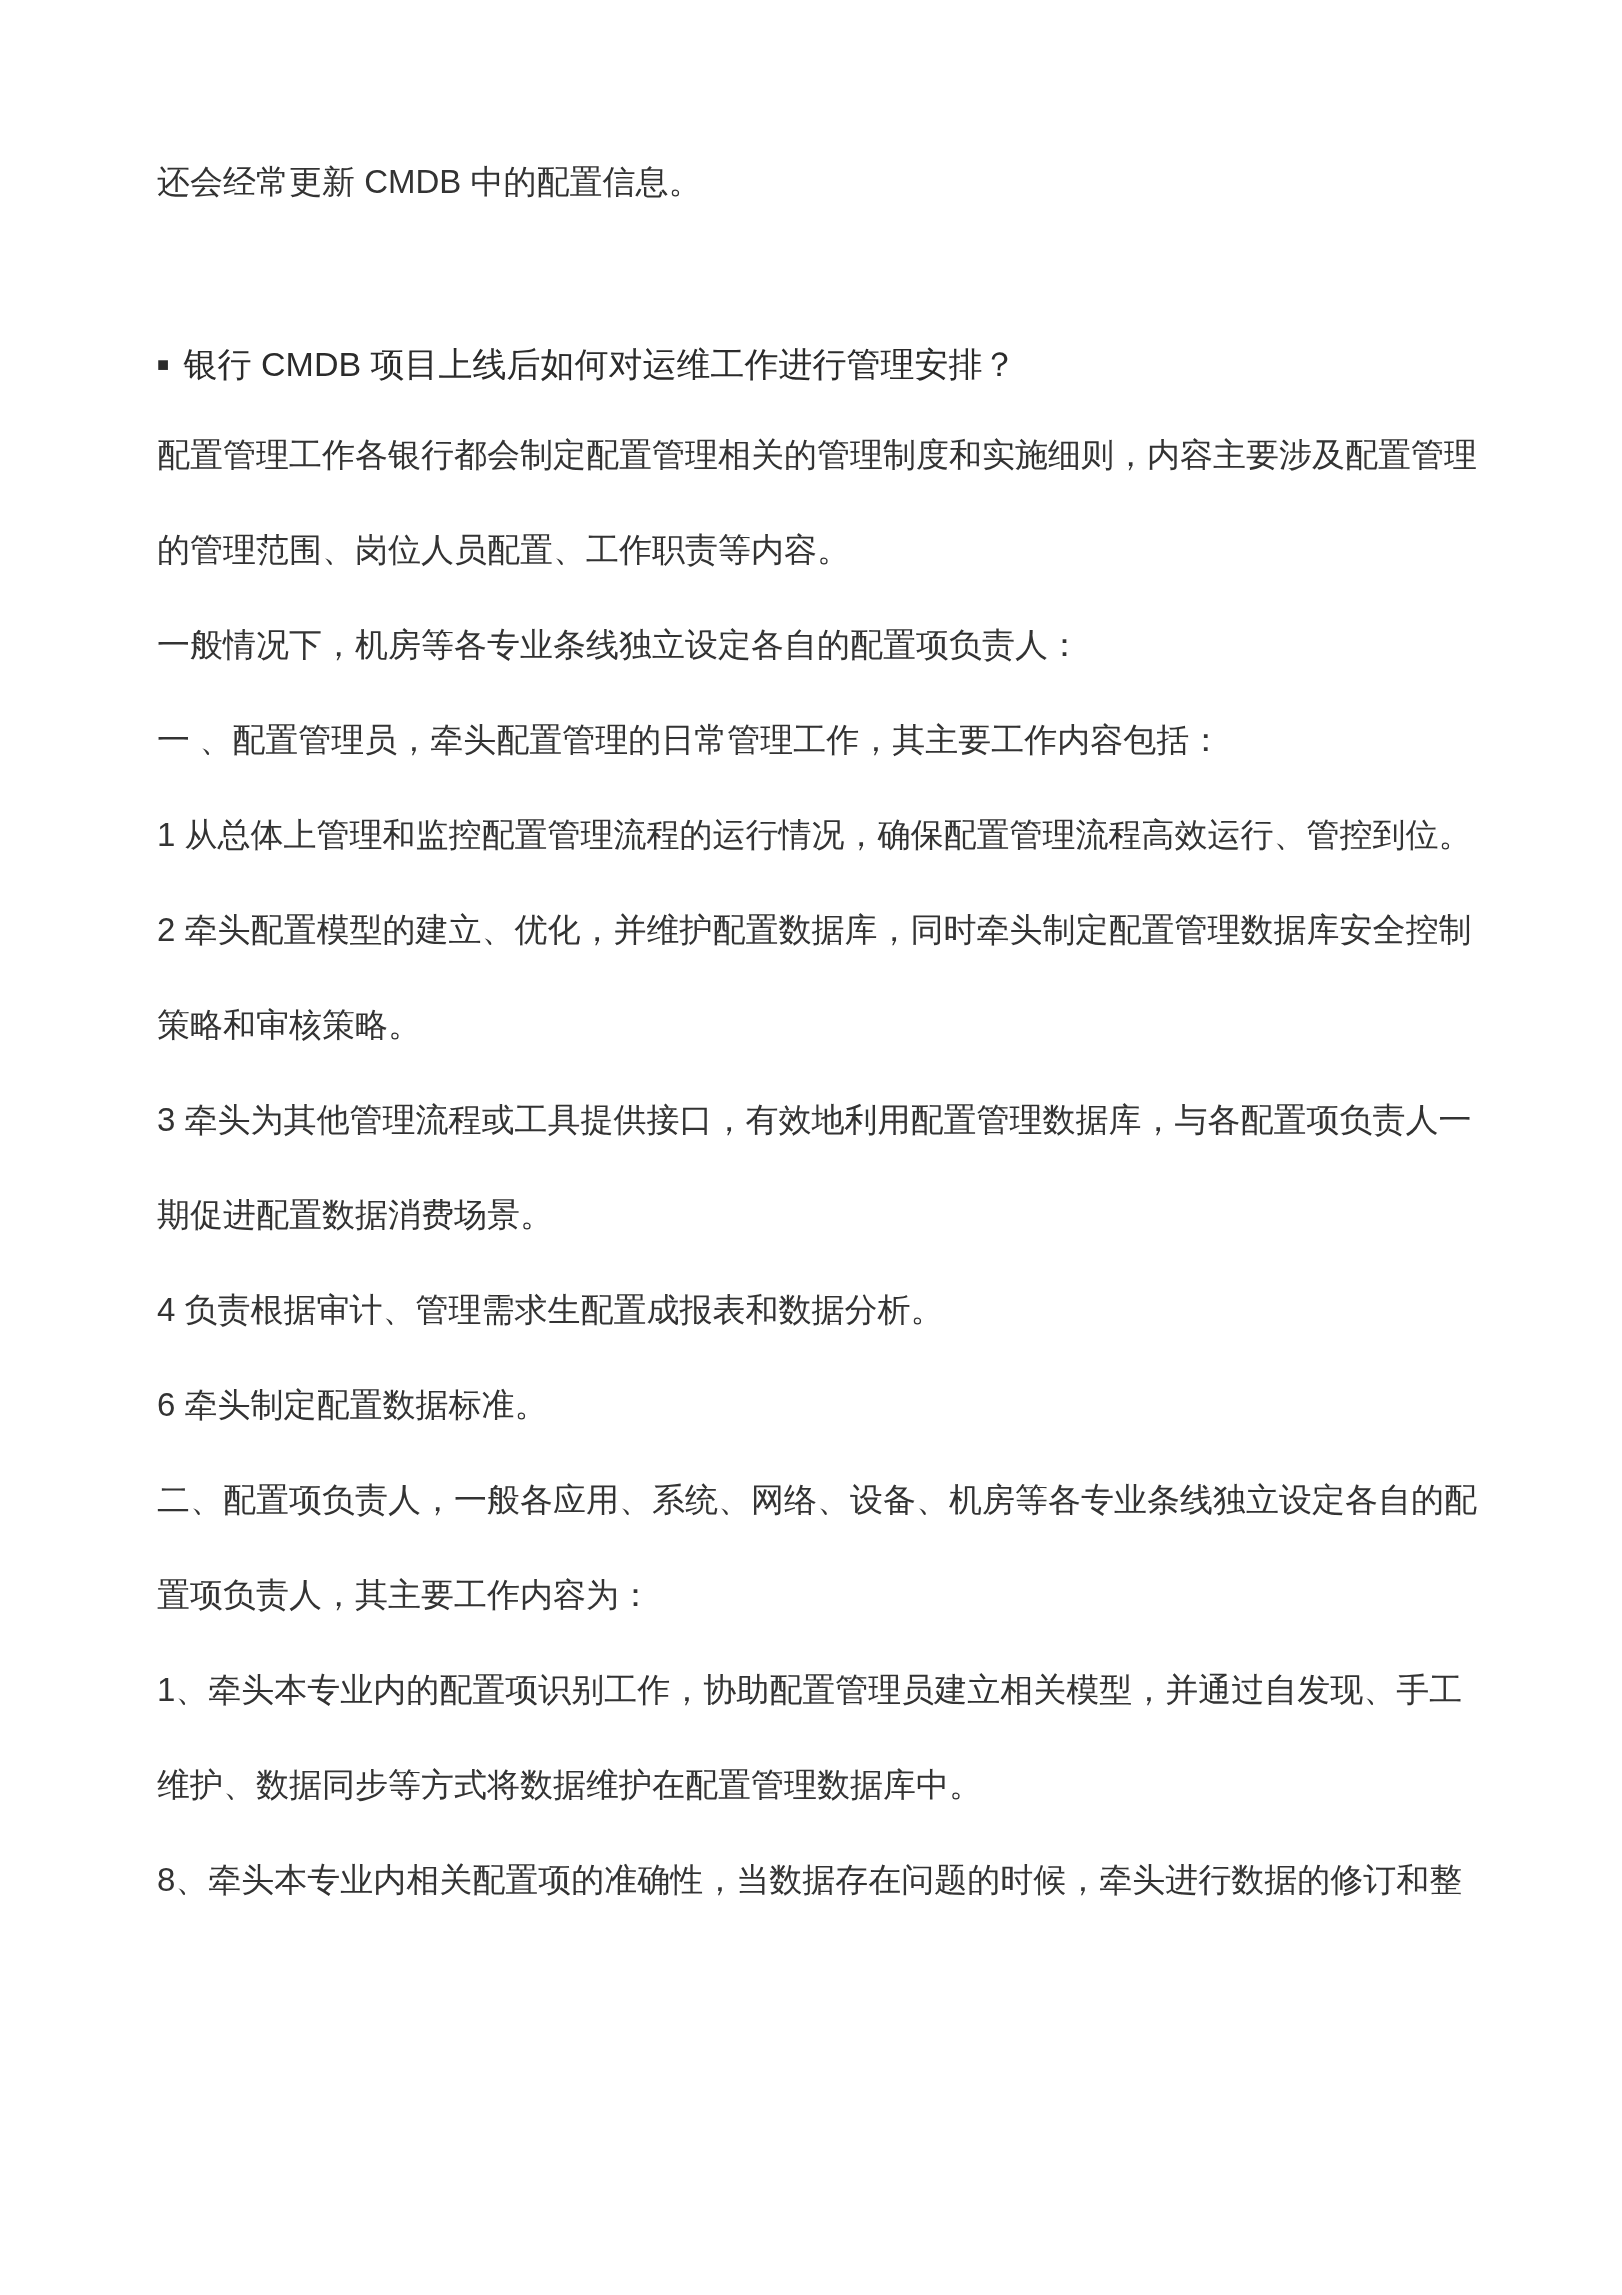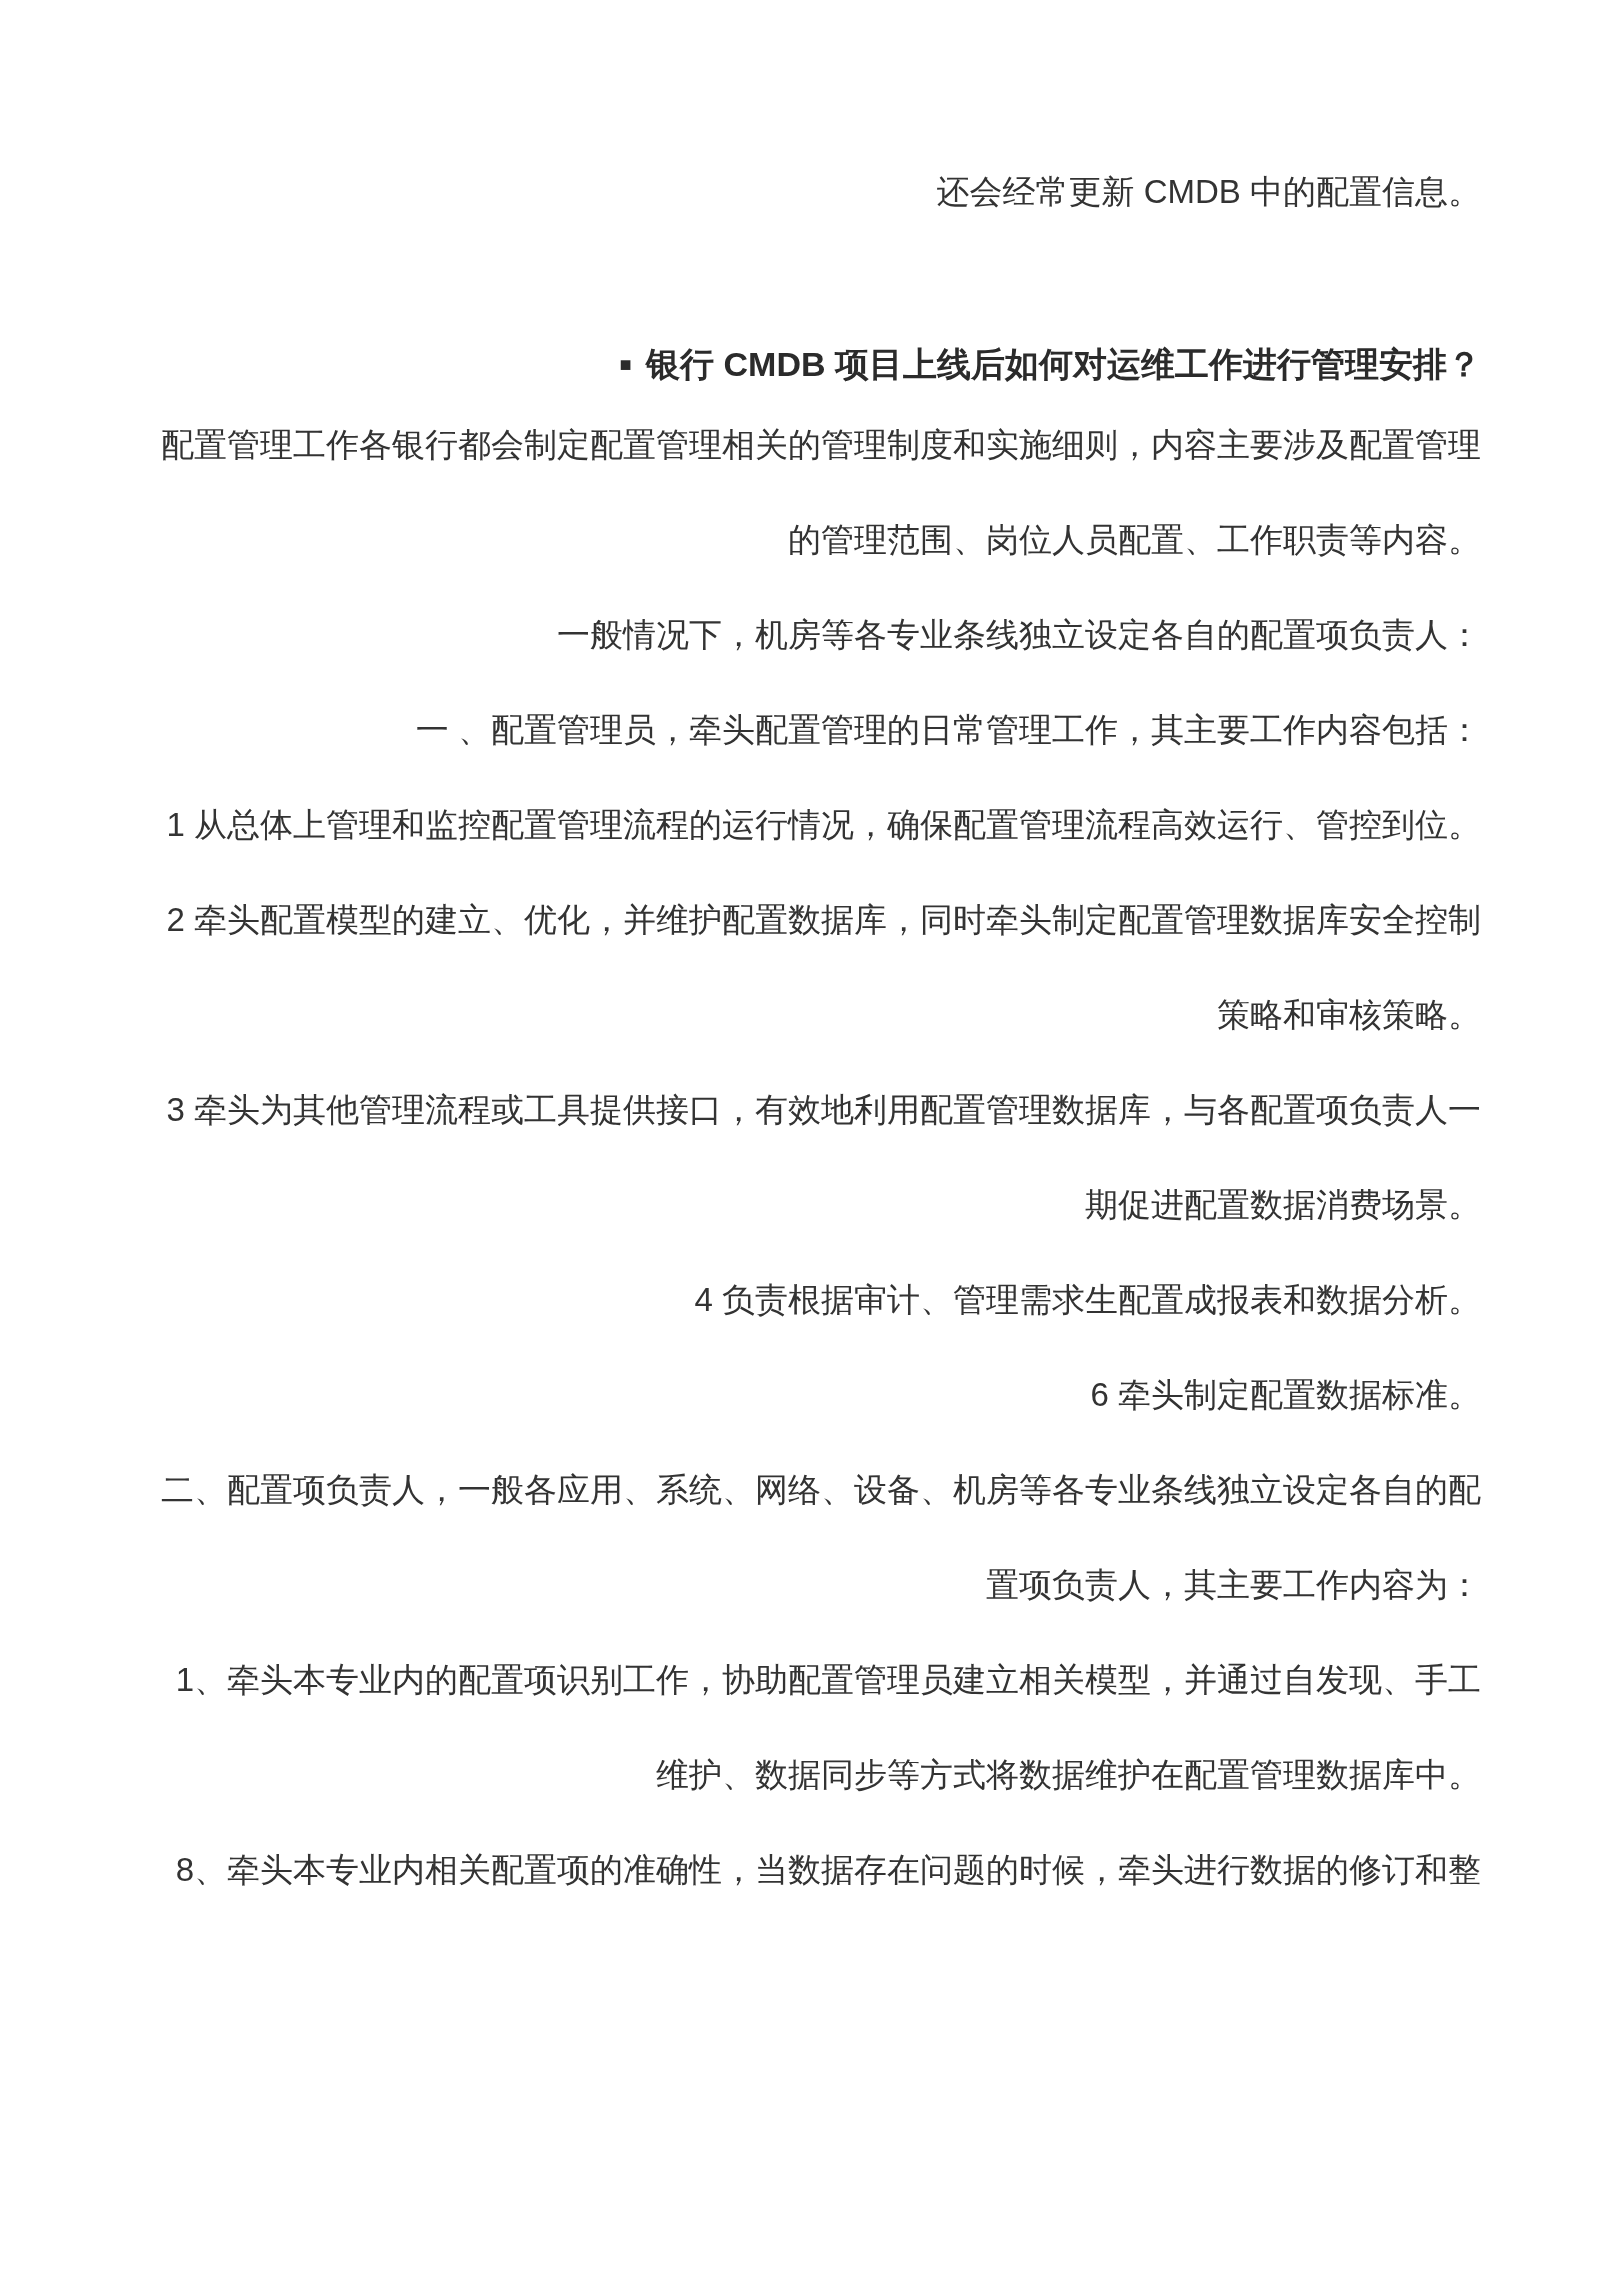--- a/index.html
+++ b/index.html
@@ -10,37 +10,37 @@
     width: 1622px;
     height: 2295px;
     background: #ffffff;
     overflow: hidden;
     position: relative;
     font-family: "Liberation Sans", sans-serif;
   }
   .doc {
     position: absolute;
     left: 157px;
-    top: 144px;
+    top: 134px;
     width: 1324px;
     color: #333333;
     font-size: 33px;
     line-height: 95px;
     word-break: break-all;
-    text-align: right;
+    text-align: left;
   }
   .doc p {
     margin: 0;
   }
   p.question-heading {
     margin-top: 95px;   
-    font-weight: bold;
+    font-weight: normal;
     font-size: 34px;
     color: #2b2b2b;
-    line-height: 60px;
+    line-height: 80px;
   }
   .square-bullet {
     display: inline-block;
     font-size: 20px;
     vertical-align: middle;
     position: relative;
     top: -2.6px;
     margin-right: 14.5px;
   }
 </style>

